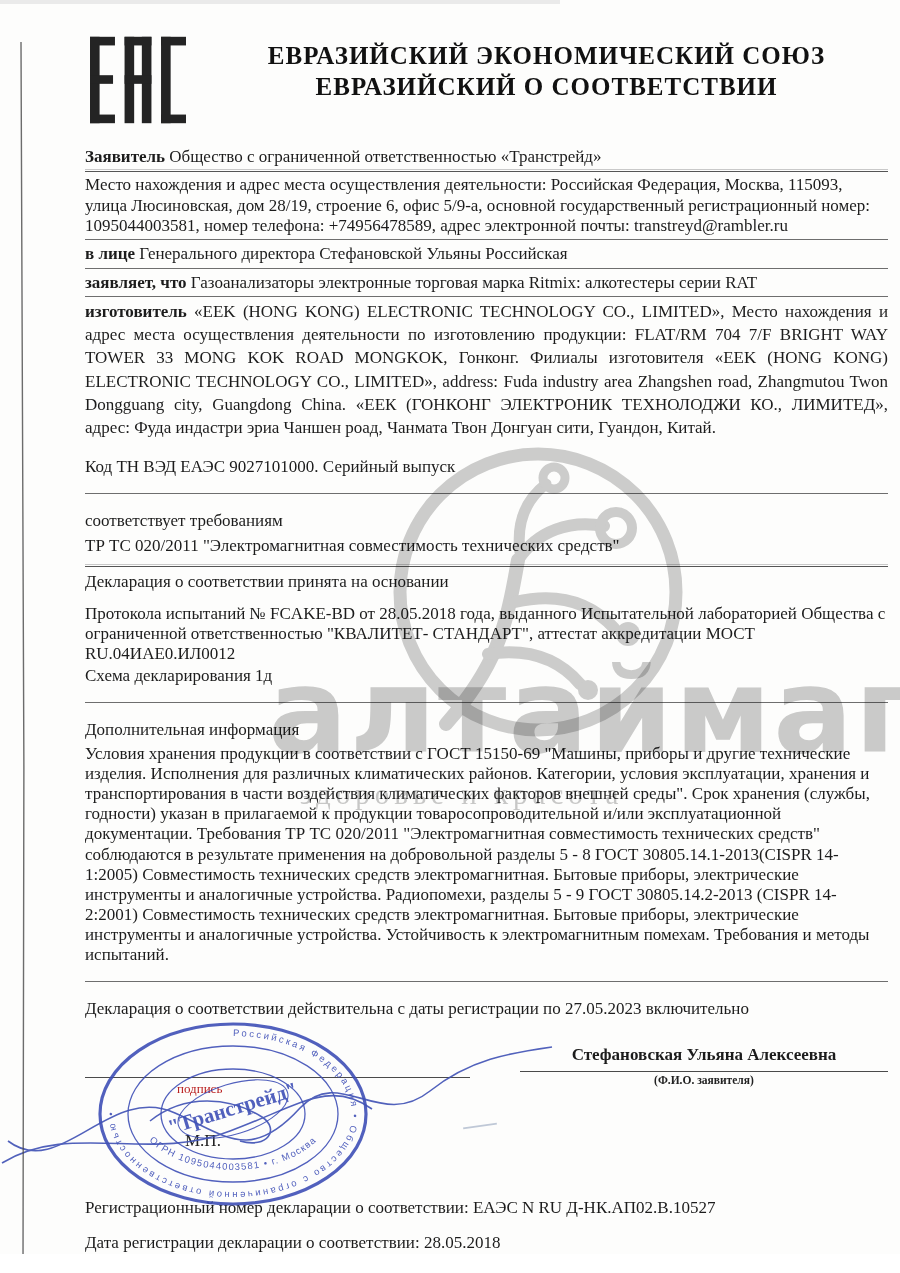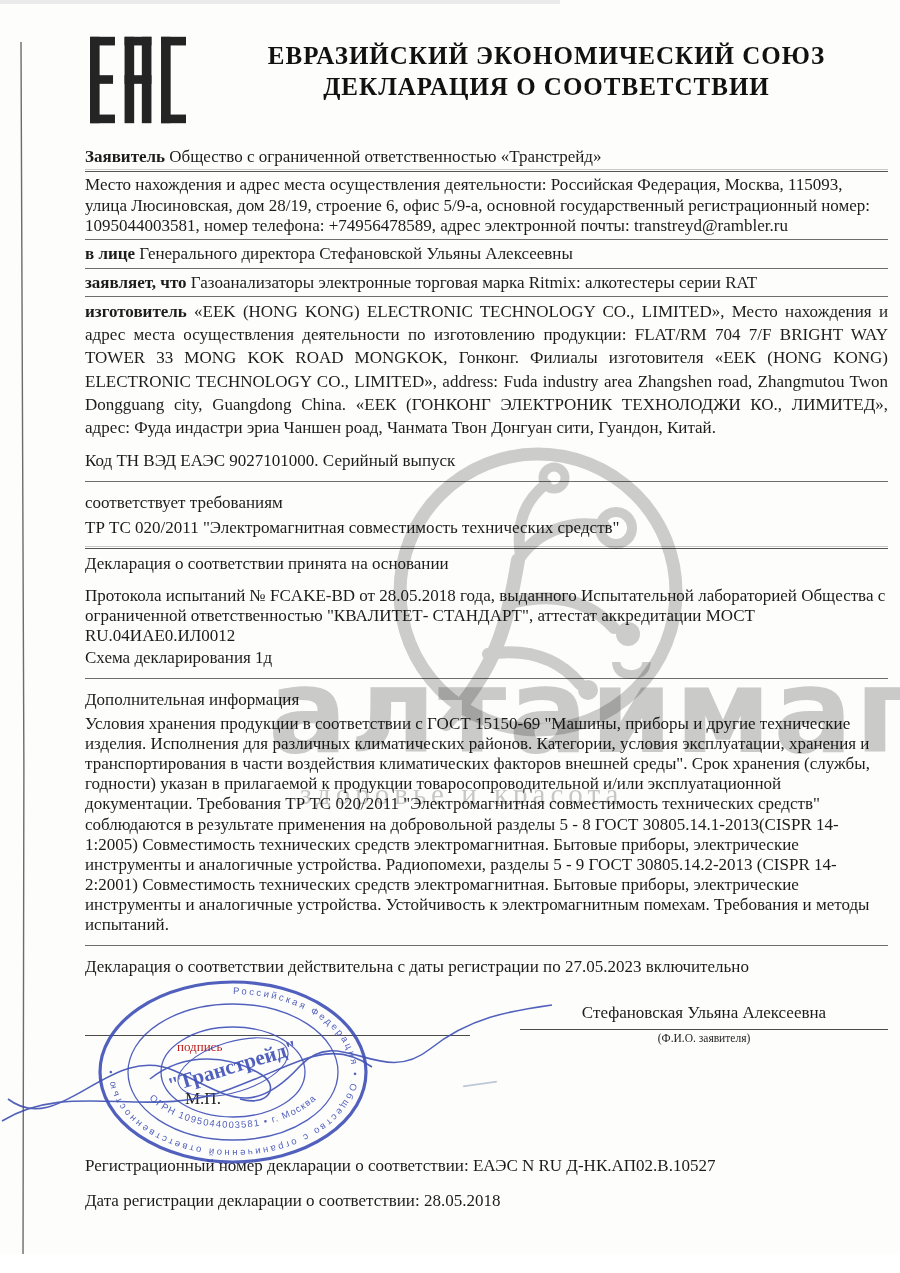--- a/index.html
+++ b/index.html
@@ -18,30 +18,30 @@
   .row { font-size:17px; line-height:1.25; }
   .lbl { font-weight:bold; }
   .rule { border-top:1px solid #6e6e6e; height:0; margin:3px 0; }
   .rule.dbl { border-top:1px solid #555; box-shadow:0 -2px 0 0 #c9c9c9; }
   .addr { font-size:17px; line-height:1.2; }
   .just { text-align:justify; }
   .manu { font-size:17px; line-height:1.37; }
   .addi { font-size:17px; line-height:1.18; }
   .proto { font-size:17px; line-height:1.2; }
   .boldline { font-size:17px; font-weight:normal; line-height:1.25; }
-  .mt2{margin-top:10px}.mt4{margin-top:4px}.mt6{margin-top:11px}
+  .mt2{margin-top:16px}.mt4{margin-top:4px}.mt6{margin-top:11px}
   .mt10{margin-top:10px}.mt14{margin-top:14px}
   
   .sigblock { position:relative; height:168px; margin-top:6px; }
   .sig-line-left { position:absolute; left:0; top:52px; width:385px; border-top:1px solid #4a4a4a; }
   .podpis { position:absolute; left:92px; top:56px; font-size:13px; color:#b91c1c; z-index:1; }
   .mp { position:absolute; left:100px; top:106px; font-size:17px; color:#222; z-index:1; }
   .stamp-svg { position:absolute; left:8px; top:-6px; z-index:3; opacity:.88; }
   .sig-squiggle { position:absolute; left:-85px; top:-12px; z-index:4; pointer-events:none; }
-  .fio-wrap { position:absolute; left:435px; right:0; top:20px; text-align:center; }
+  .fio-wrap { position:absolute; left:435px; right:0; top:20px; text-align:center;font-weight:bold; }
   .fio-name { font-size:17px; }
   .fio-line { border-top:1px solid #4a4a4a; margin-top:6px; }
   .fio-caption { font-size:11.5px; margin-top:2px; color:#222; }
   .tiny-dash { position:absolute; left:378px; top:100px; width:34px; border-top:2px solid #a9b6c9;
                transform:rotate(-8deg); opacity:.75; }
   
   .wm { position:absolute; pointer-events:none; mix-blend-mode:multiply; z-index:5; }
   .wm-logo { left:388px; top:442px; opacity:.5; }
   .wm-main { left:268px; top:652px; font-family:"DejaVu Sans", sans-serif; font-weight:bold;
              font-size:118px; color:#9d9d9d; opacity:.52; letter-spacing:2px; white-space:nowrap; line-height:1; }
@@ -72,36 +72,36 @@
           <rect x="36" y="40" width="28" height="9"></rect>
 
           <rect x="74" y="0" width="10" height="90"></rect>
           <rect x="74" y="0" width="26" height="9"></rect>
           <rect x="74" y="81" width="26" height="9"></rect>
         </g>
       </svg>
     </div>
     <div class="title-block">
       <div class="title-line">ЕВРАЗИЙСКИЙ ЭКОНОМИЧЕСКИЙ СОЮЗ</div>
-      <div class="title-line">ДЕКЛАРАЦИЯ О СООТВЕТСТВИИ</div>
+      <div class="title-line">ЕВРАЗИЙСКИЙ О СООТВЕТСТВИИ</div>
     </div>
   </div>
 
   <div class="row mt14">
     <span class="lbl">Заявитель</span>
     <span>Общество с ограниченной ответственностью «Транстрейд»</span>
   </div>
   <div class="rule dbl mt4"></div>
 
   <div class="addr">Место нахождения и адрес места осуществления деятельности: Российская Федерация, Москва, 115093, улица Люсиновская, дом 28/19, строение 6, офис 5/9-а, основной государственный регистрационный номер: 1095044003581, номер телефона: +74956478589, адрес электронной почты: transtreyd@rambler.ru</div>
   <div class="rule"></div>
 
   <div class="row">
     <span class="lbl">в лице</span>
-    <span>Генерального директора Стефановской Ульяны Алексеевны</span>
+    <span>Генерального директора Стефановской Ульяны Российская</span>
   </div>
   <div class="rule"></div>
 
   <div class="row">
     <span class="lbl">заявляет, что</span>
     <span>Газоанализаторы электронные торговая марка Ritmix: алкотестеры серии RAT</span>
   </div>
   <div class="rule"></div>
 
   <div class="manu just">

